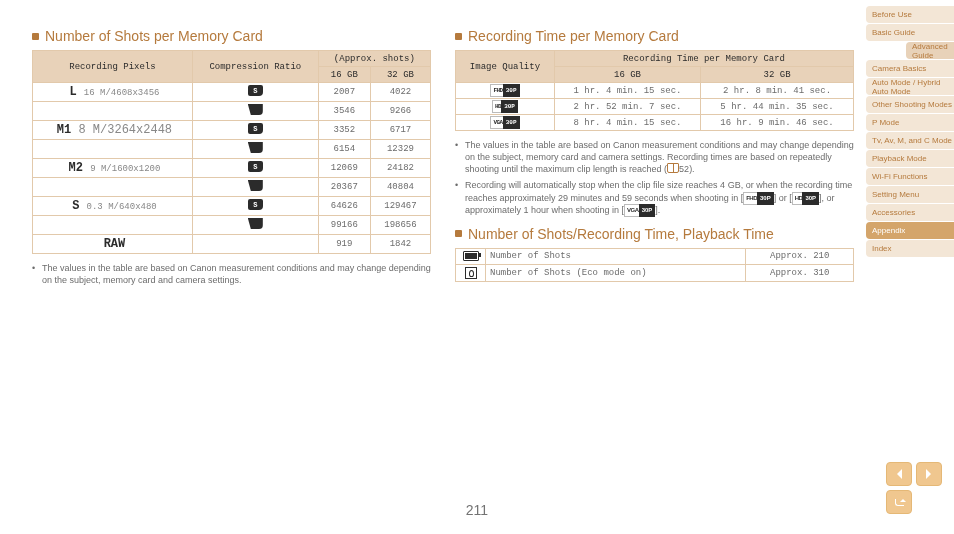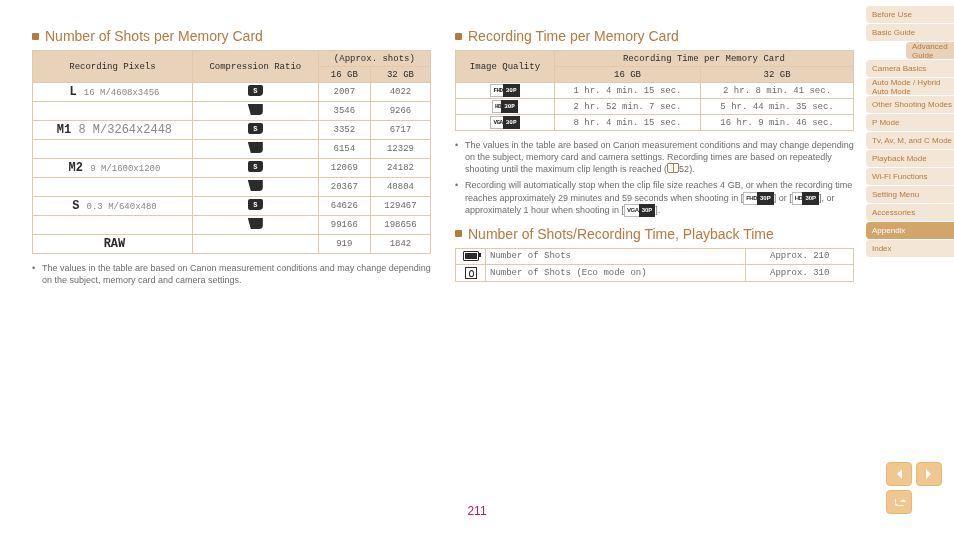--- a/index.html
+++ b/index.html
@@ -259,22 +259,22 @@
     content:"";
     width:0;height:0;
     border:5px solid transparent;
   }
   .arrow-l::before{border-right-color:#fff;margin-left:-4px;}
   .arrow-r::before{border-left-color:#fff;margin-right:-4px;}
   .page-num{
     position:absolute;
     left:50%;bottom:16px;
     transform:translateX(-50%);
-    font-size:12px;
-    color:#be185d;
+    font-size:14px;
+    color:#737373;
   }
 </style>
 </head>
 <body>
 
 <div class="page">
 
   <div class="col">
     <h3 class="section-title">
       <span class="bullet"></span>

